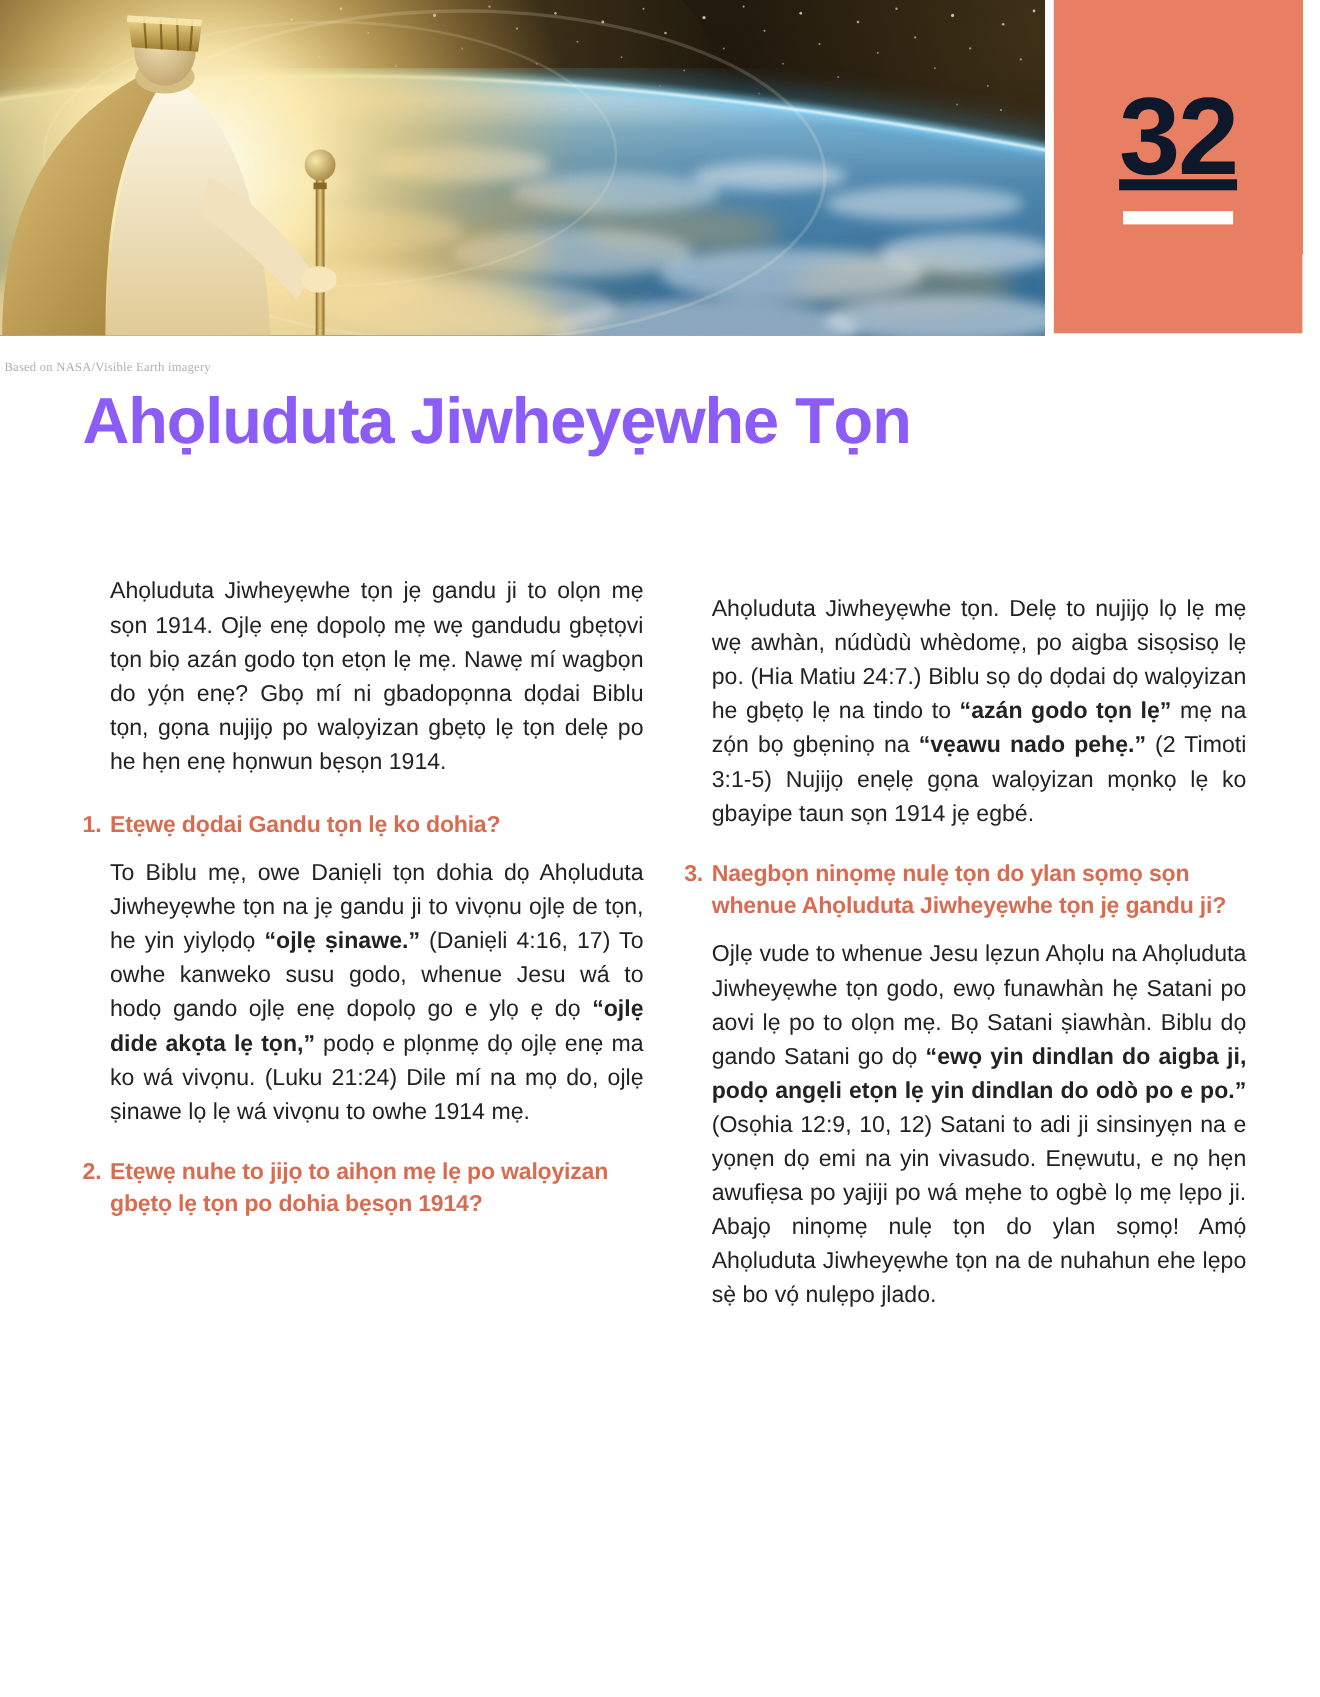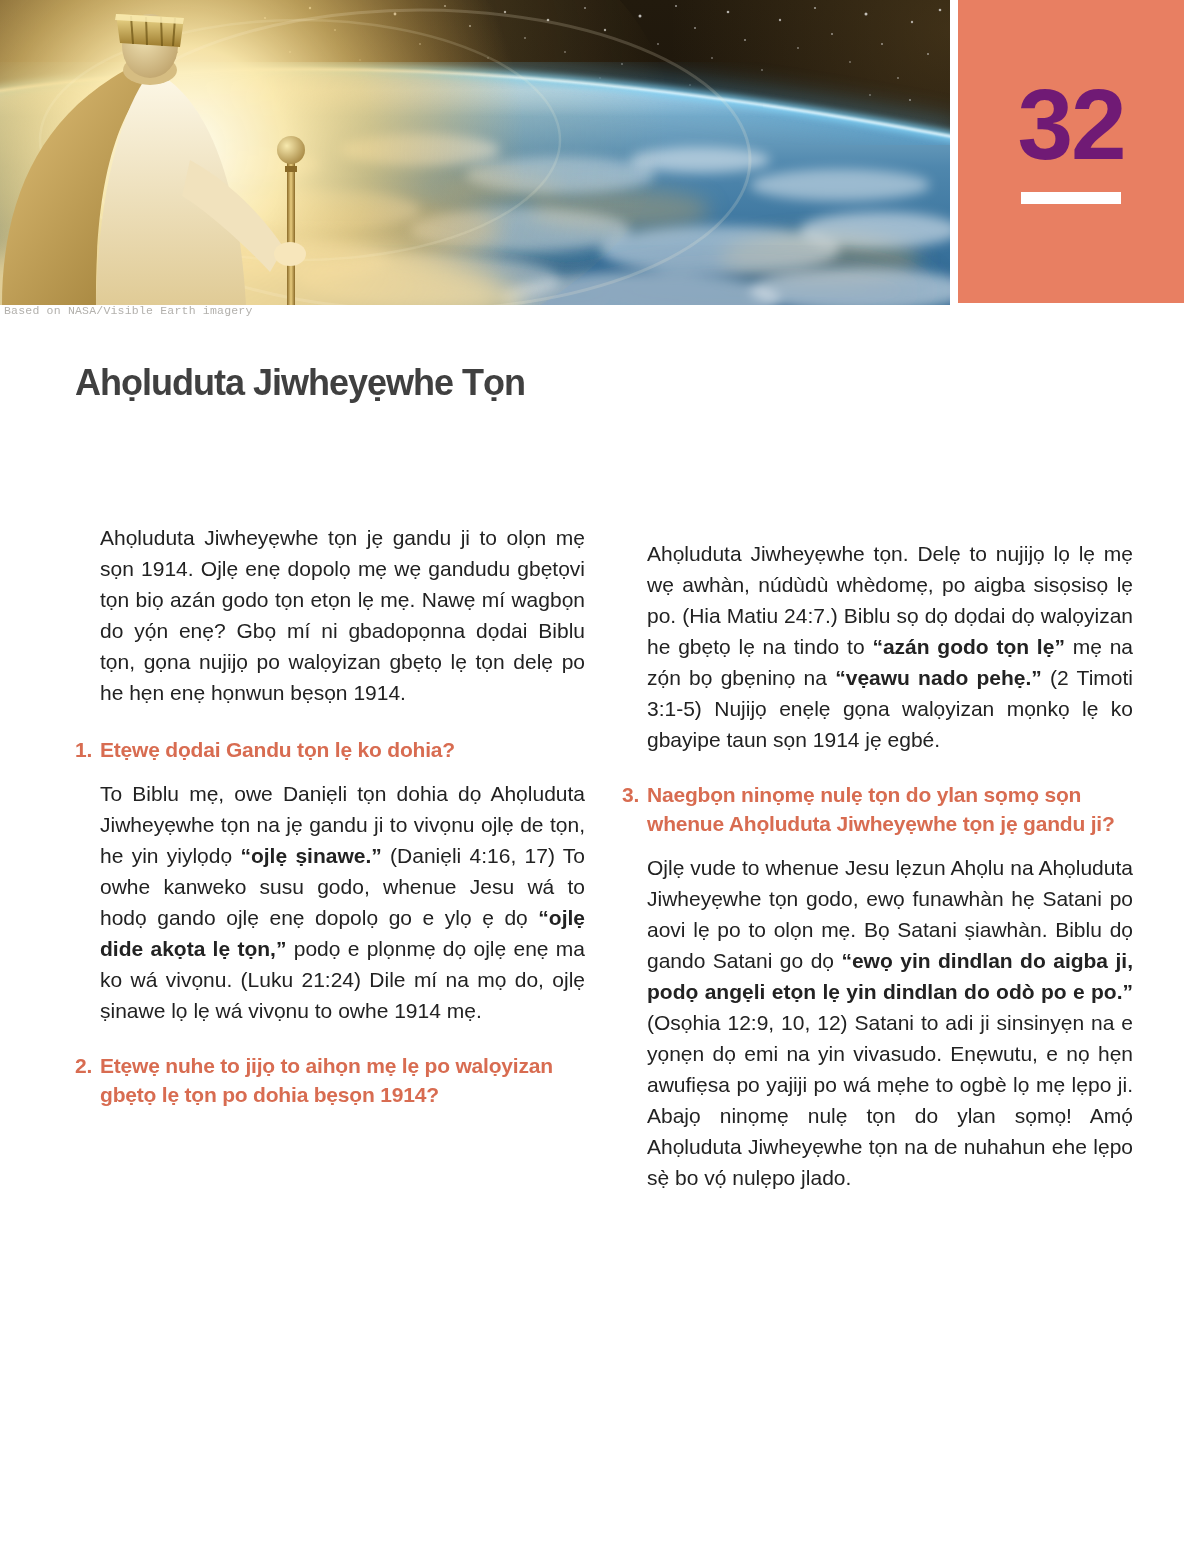--- a/index.html
+++ b/index.html
@@ -6,29 +6,29 @@
   html,body { background:#ffffff; }
   body { font-family:"Liberation Sans","DejaVu Sans",sans-serif; color:#1f1f1f; }
   .page { position:relative; width:1200px; height:1543px; background:#ffffff; overflow:hidden; }
 
   
   .hero { position:absolute; left:0; top:0; width:950px; height:305px; overflow:hidden; background:#1c150b; }
   .hero svg { display:block; }
 
   .chapter-block { position:absolute; left:958px; top:0; width:226px; height:303px;
     display:flex; flex-direction:column; align-items:center; justify-content:center; }
-  .chapter-number { color:#701a75; font-size:100px; font-weight:bold; line-height:1; letter-spacing:-2px; margin-top:-26px; }
+  .chapter-number { color:#0f172a; font-size:100px; font-weight:bold; line-height:1; letter-spacing:-2px; margin-top:-26px;text-decoration:underline; }
   .chapter-bar { width:100px; height:12px; background:#ffffff; margin-top:18px; }
 
-  .hero-caption { position:absolute; left:4px; top:304px; font-size:11.5px; color:#b3b1ad;
-    letter-spacing:0.2px; font-family:Liberation Mono, monospace; }
+  .hero-caption { position:absolute; left:4px; top:328px; font-size:11.5px; color:#b3b1ad;
+    letter-spacing:0.2px; font-family:Liberation Serif, serif; }
 
   
-  .title { position:absolute; left:75px; top:356px; font-size:36px; line-height:54px;
-    font-weight:bold; color:#404040; letter-spacing:-1px; }
+  .title { position:absolute; left:75px; top:356px; font-size:59px; line-height:54px;
+    font-weight:bold; color:#8b5cf6; letter-spacing:-1px; }
 
   
   .col { position:absolute; top:522px; font-size:21px; line-height:31px; color:#222222; }
   .col-left  { left:75px;  width:510px; }
   .col-right { left:622px; width:511px;margin-top:16px; }
 
   .para { padding-left:25px; text-align:justify; }
   .para.cont-end { text-align-last:justify; }
   .bold { font-weight:bold; }
 

